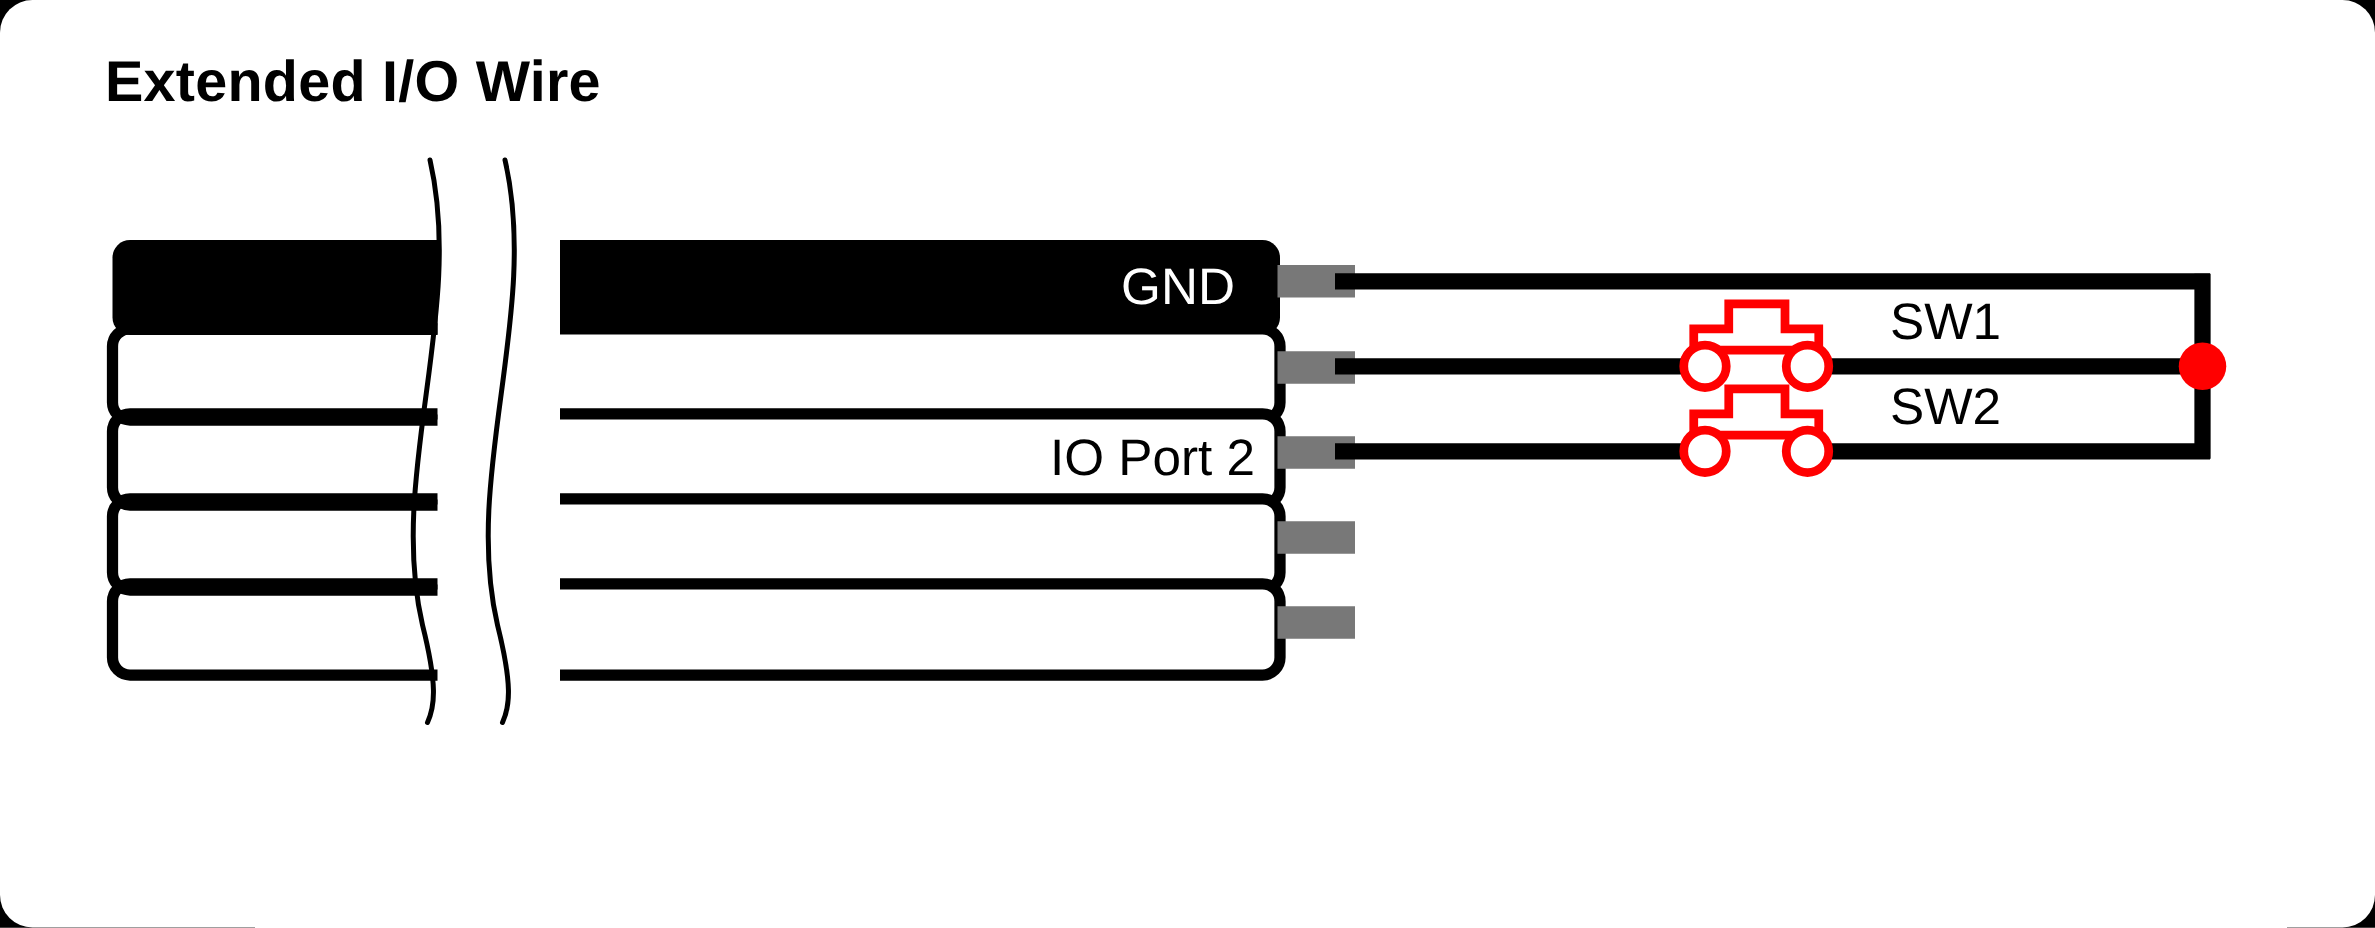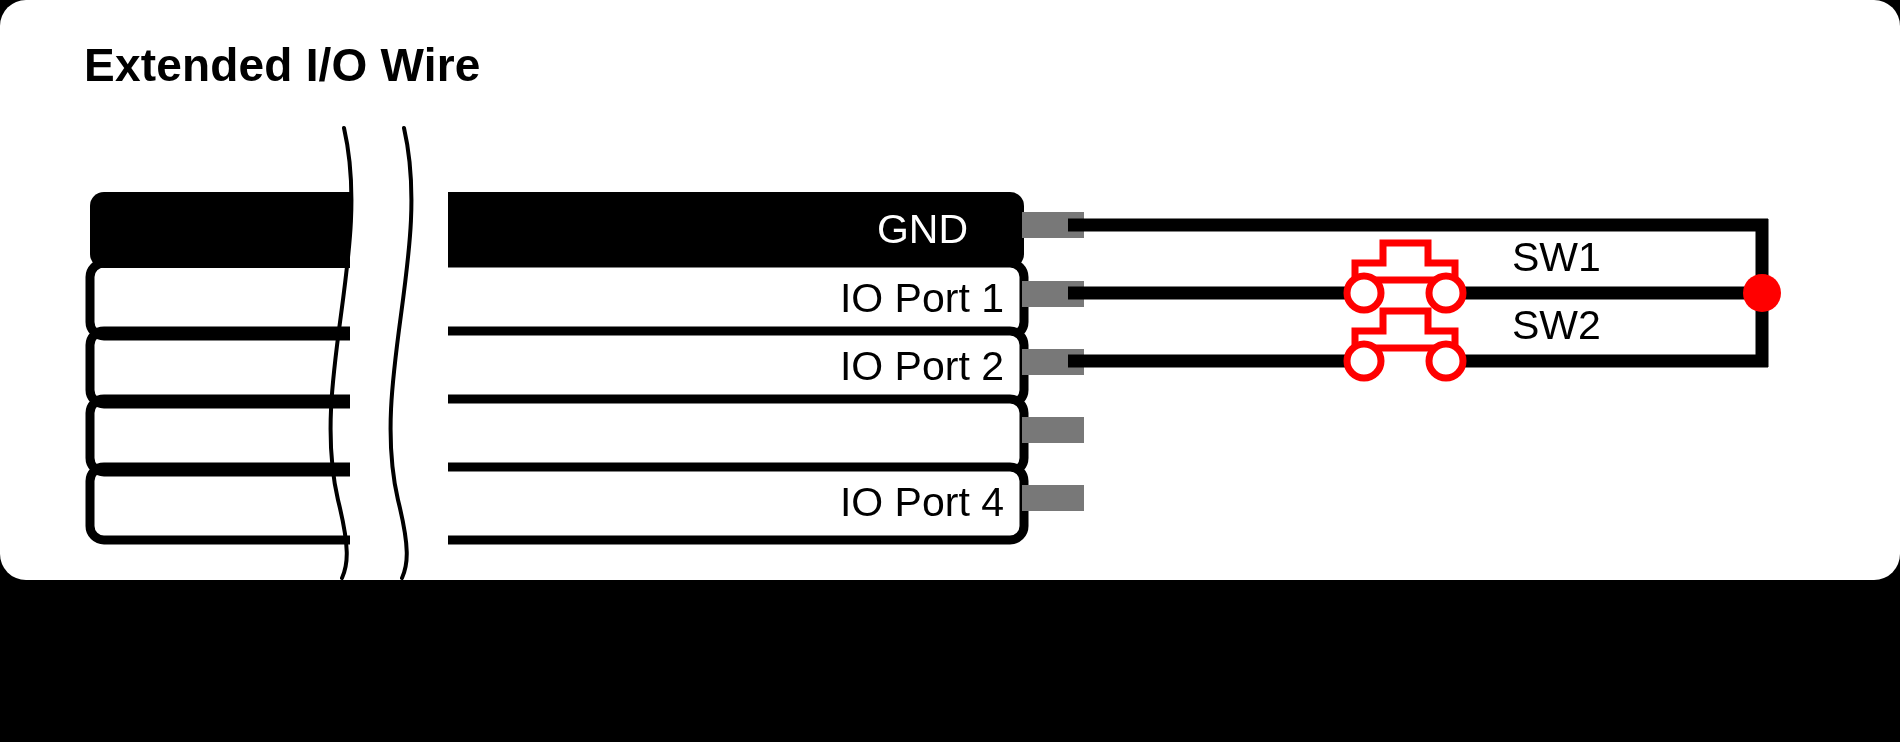--- a/index.html
+++ b/index.html
@@ -10,21 +10,21 @@
   body {
     width: 1900px;
     height: 742px;
     font-family: "Liberation Sans", sans-serif;
     overflow: hidden;
   }
   #card {
     position: absolute;
     left: 0; top: 0;
     width: 1900px;
-    height: 580px;
+    height: 742px;
     background: #ffffff;
     border-radius: 26px;
     overflow: hidden;
   }
   #title {
     position: absolute;
     left: 84px;
     top: 38px;
     font-size: 46px;
     font-weight: bold;
@@ -126,21 +126,19 @@
 
     <g fill="none" stroke="#ff0000" stroke-width="7" stroke-linejoin="miter">
       <path d="M 1355 348 L 1355 331 L 1383 331 L 1383 311 L 1428 311 L 1428 331 L 1455 331 L 1455 348 L 1355 348 Z"></path>
       <circle cx="1364" cy="361" r="17" fill="#ffffff"></circle>
       <circle cx="1446" cy="361" r="17" fill="#ffffff"></circle>
     </g>
 
     <circle cx="1762" cy="293" r="19" fill="#ff0000"></circle>
   </svg>
 
-  <div class="port-label gnd" style="right:932px; top:206px;">GND</div>
-  <div class="port-label" style="right:896px; top:275px;">IO Port 1</div>
+  <div class="port-label gnd" style="right:912px; top:206px;">GND</div>
   <div class="port-label" style="right:896px; top:343px;">IO Port 2</div>
-  <div class="port-label" style="right:896px; top:479px;">IO Port 4</div>
 
   <div class="sw-label" style="left:1512px; top:234px;">SW1</div>
   <div class="sw-label" style="left:1512px; top:302px;text-align:center;">SW2</div>
 
 </div>
 
 </body></html>

